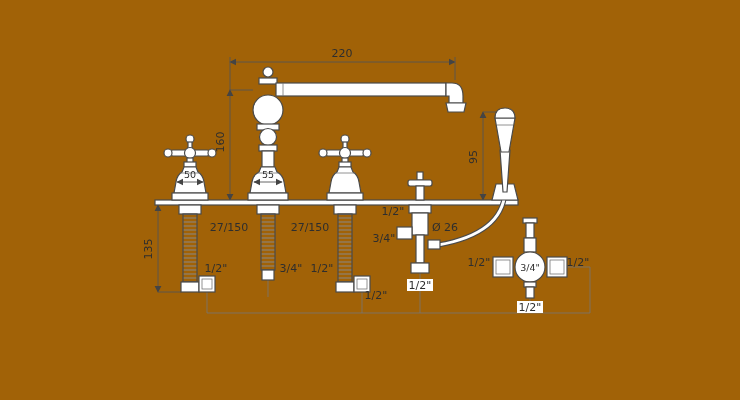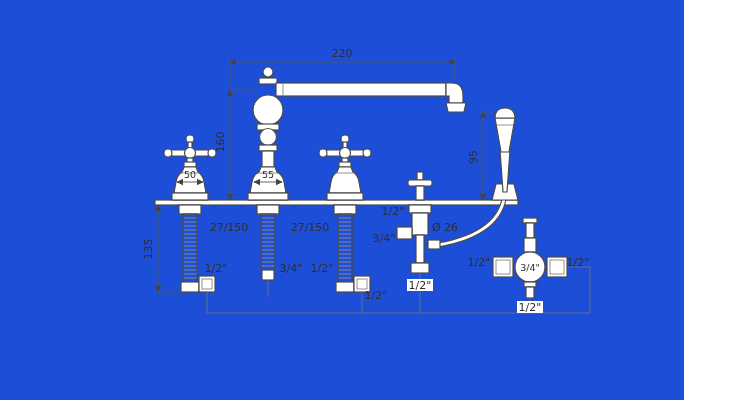--- a/index.html
+++ b/index.html
@@ -1,16 +1,16 @@
 <!DOCTYPE html>
 <html><head>
 <meta charset="utf-8">
 <style>
   html,body{margin:0;padding:0;background:#ffffff;}
-  .stage{width:684px;height:400px;position:relative;background:#1d4ed8;overflow:hidden;}
+  .stage{width:740px;height:400px;position:relative;background:#a16207;overflow:hidden;}
   svg{display:block;}
   .fw{stroke:#4a4a4a;fill:#ffffff;stroke-width:1.2;}
   .thin{stroke:#777;fill:none;stroke-width:.8;}
   .dim{stroke:#555;fill:none;stroke-width:.9;}
   .hose-outer{stroke:#4a4a4a;fill:none;stroke-width:5;}
   .hose-inner{stroke:#ffffff;fill:none;stroke-width:3;}
   text.lbl{font-family:"DejaVu Sans",sans-serif;font-size:11px;fill:#2e2e2e;text-anchor:middle;}
   text.sm{font-size:9.5px;}
   .lblbg{fill:#ffffff;stroke:none;}
 </style>

